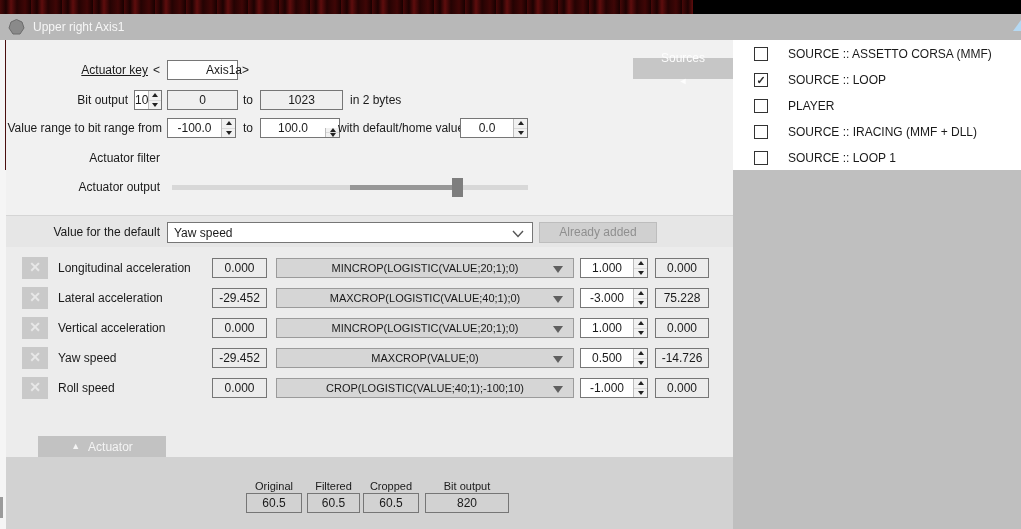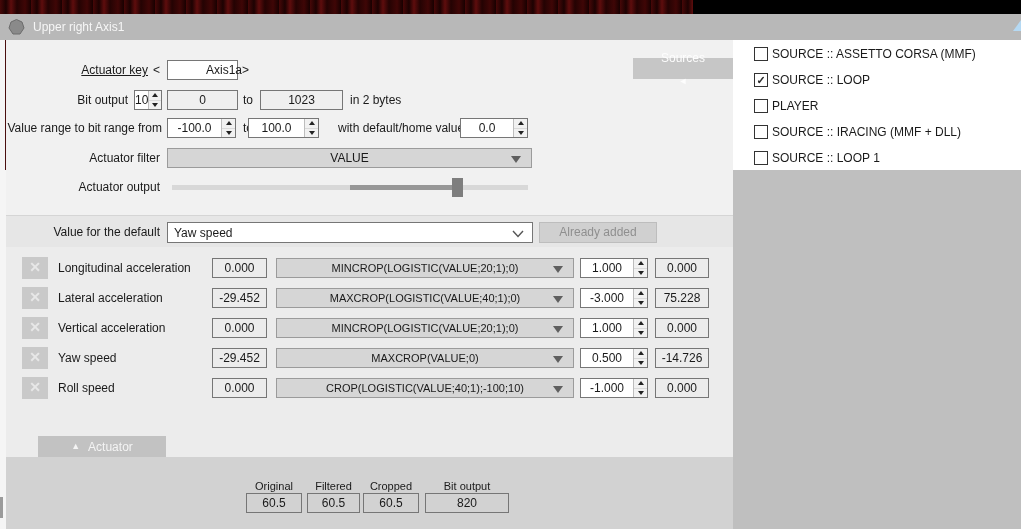--- a/index.html
+++ b/index.html
@@ -73,21 +73,21 @@
   .tab-actuator{position:absolute;left:38px;top:436px;width:128px;height:21px;background:#c2c2c2;
       color:#f4f4f4;display:flex;align-items:center;justify-content:center;gap:8px;}
   .tab-actuator .tab-arrow{font-size:9px;line-height:1;}
   
   .fo-label{position:absolute;top:480px;height:13px;line-height:13px;text-align:center;font-size:11px;}
   .fo-box{top:493px;}
   
   .srcitem{position:absolute;left:754px;height:16px;display:flex;align-items:center;cursor:default;}
   .srcitem .cbx{width:14px;height:14px;border:1px solid #333;background:#fff;display:inline-flex;
       align-items:center;justify-content:center;font-size:11px;font-weight:bold;color:#2b2b2b;line-height:1;}
-  .srcitem .cbl{margin-left:4px;white-space:nowrap;}
+  .srcitem .cbl{margin-left:20px;white-space:nowrap;}
 </style>
 </head>
 <body>
 
 <div class="stage">
 
   <div class="curtain">
     <div class="curtain-red"></div>
   </div>
 
@@ -140,21 +140,21 @@
     <span class="spin-btns">
       <span class="sb">
           <i class="tri-up"></i>
         </span>
       <span class="sb">
           <i class="tri-dn"></i>
         </span>
     </span>
   </span>
   <span class="llabel" style="left:243px;top:118px;">to</span>
-  <span class="spin" style="left:248px;top:118px;width:71px;">
+  <span class="spin" style="left:260px;top:118px;width:80px;align-items:flex-end;">
     <span class="spin-val">100.0</span>
     <span class="spin-btns">
       <span class="sb">
           <i class="tri-up"></i>
         </span>
       <span class="sb">
           <i class="tri-dn"></i>
         </span>
     </span>
   </span>
@@ -165,24 +165,20 @@
       <span class="sb">
           <i class="tri-up"></i>
         </span>
       <span class="sb">
           <i class="tri-dn"></i>
         </span>
     </span>
   </span>
 
   <span class="rlabel" style="left:0;top:148px;width:160px;">Actuator filter</span>
-  <span class="ddl" style="left:167px;top:148px;width:365px;">
-    <span>VALUE</span>
-    <span class="ddl-arrow"></span>
-  </span>
 
   <span class="rlabel" style="left:0;top:177px;width:160px;">Actuator output</span>
   <span class="slider-track"></span>
   <span class="slider-fill"></span>
   <span class="slider-handle"></span>
 
   <div class="btn-sources">
     <span>Sources</span>
     <span class="src-arrow">◄</span>
   </div>

